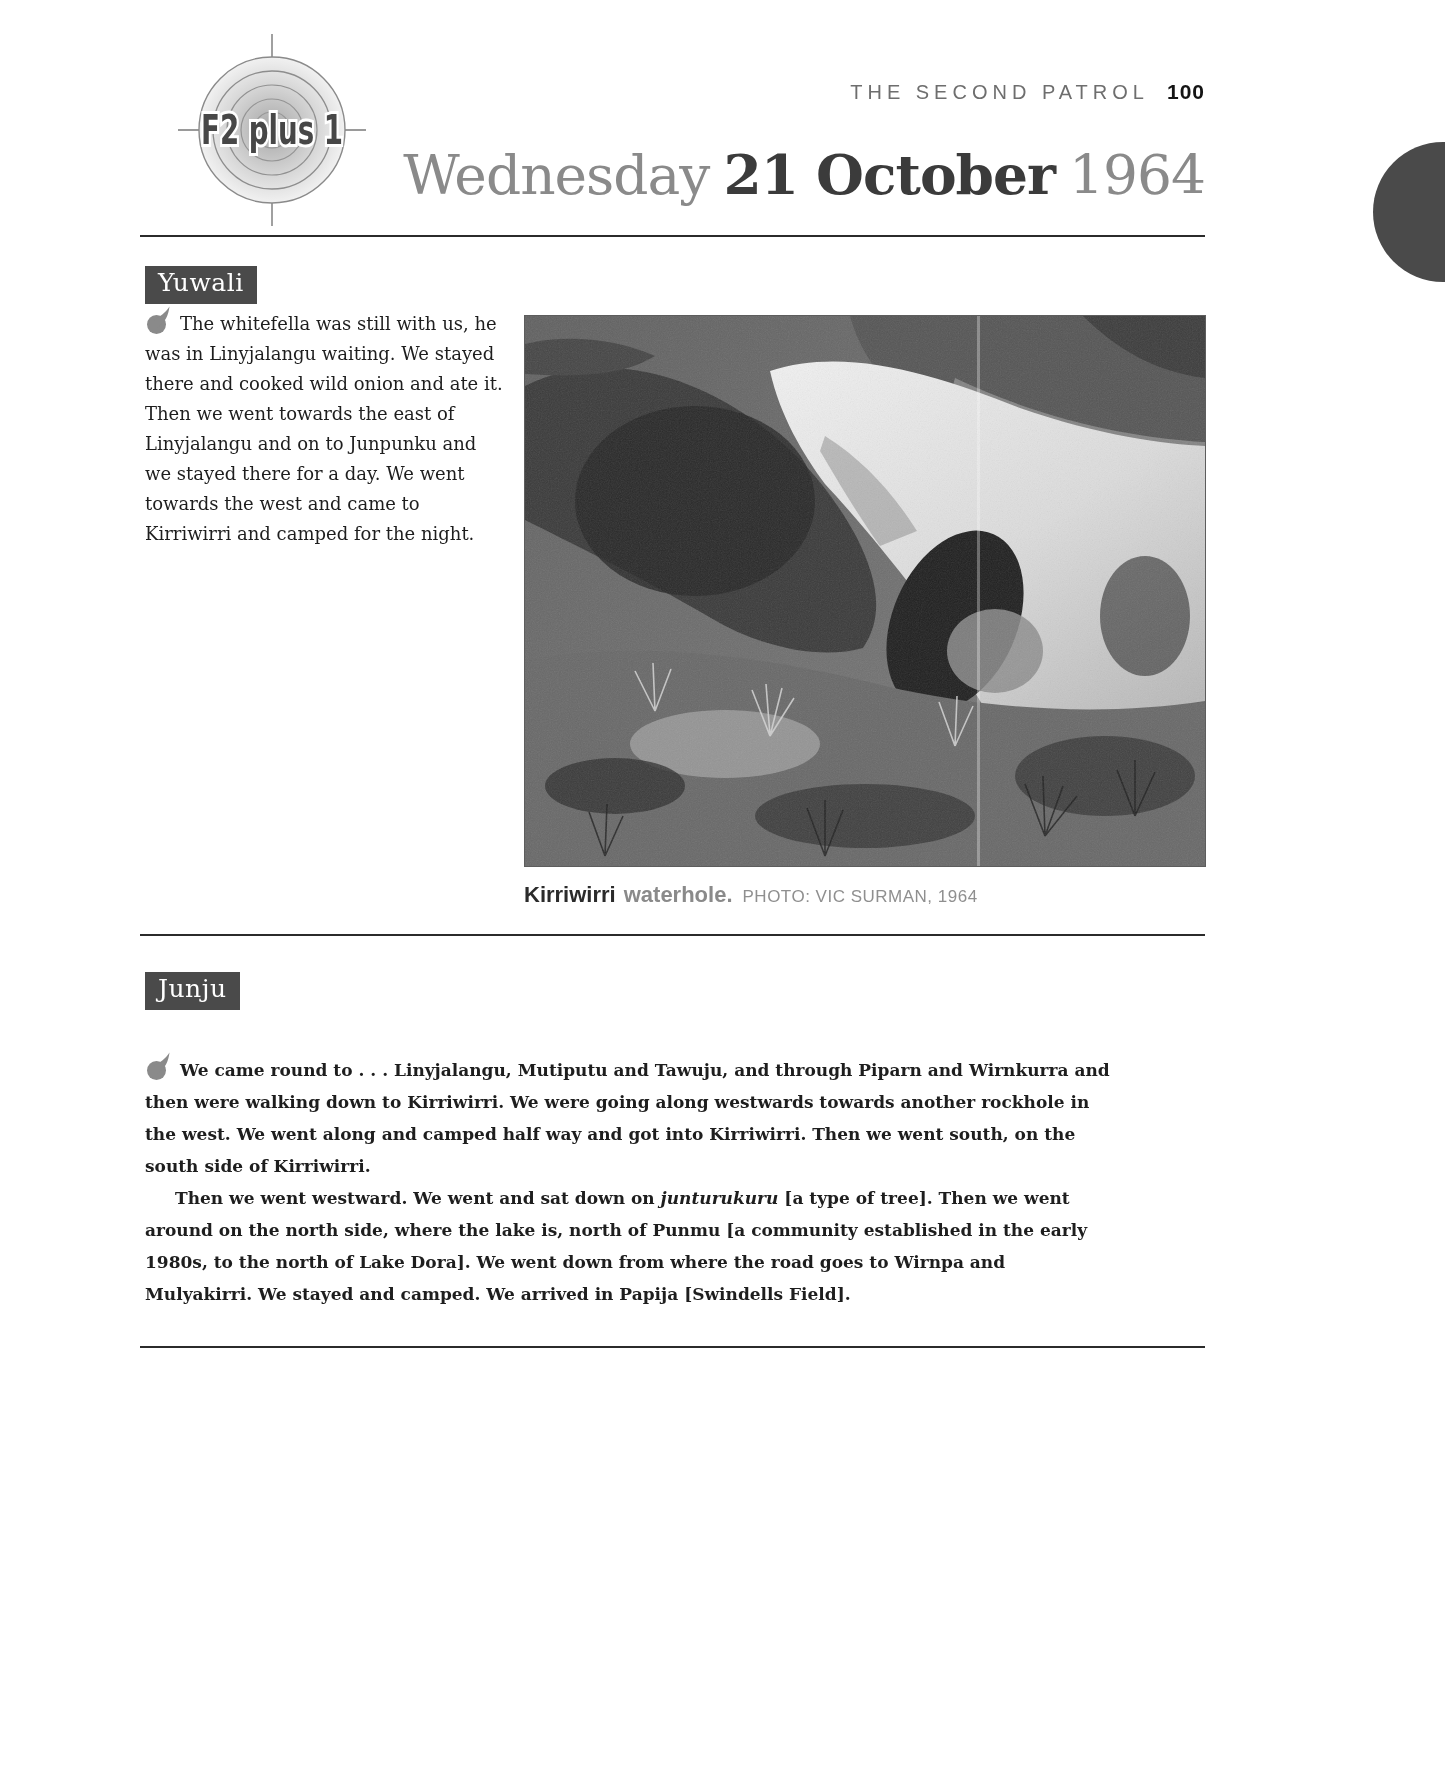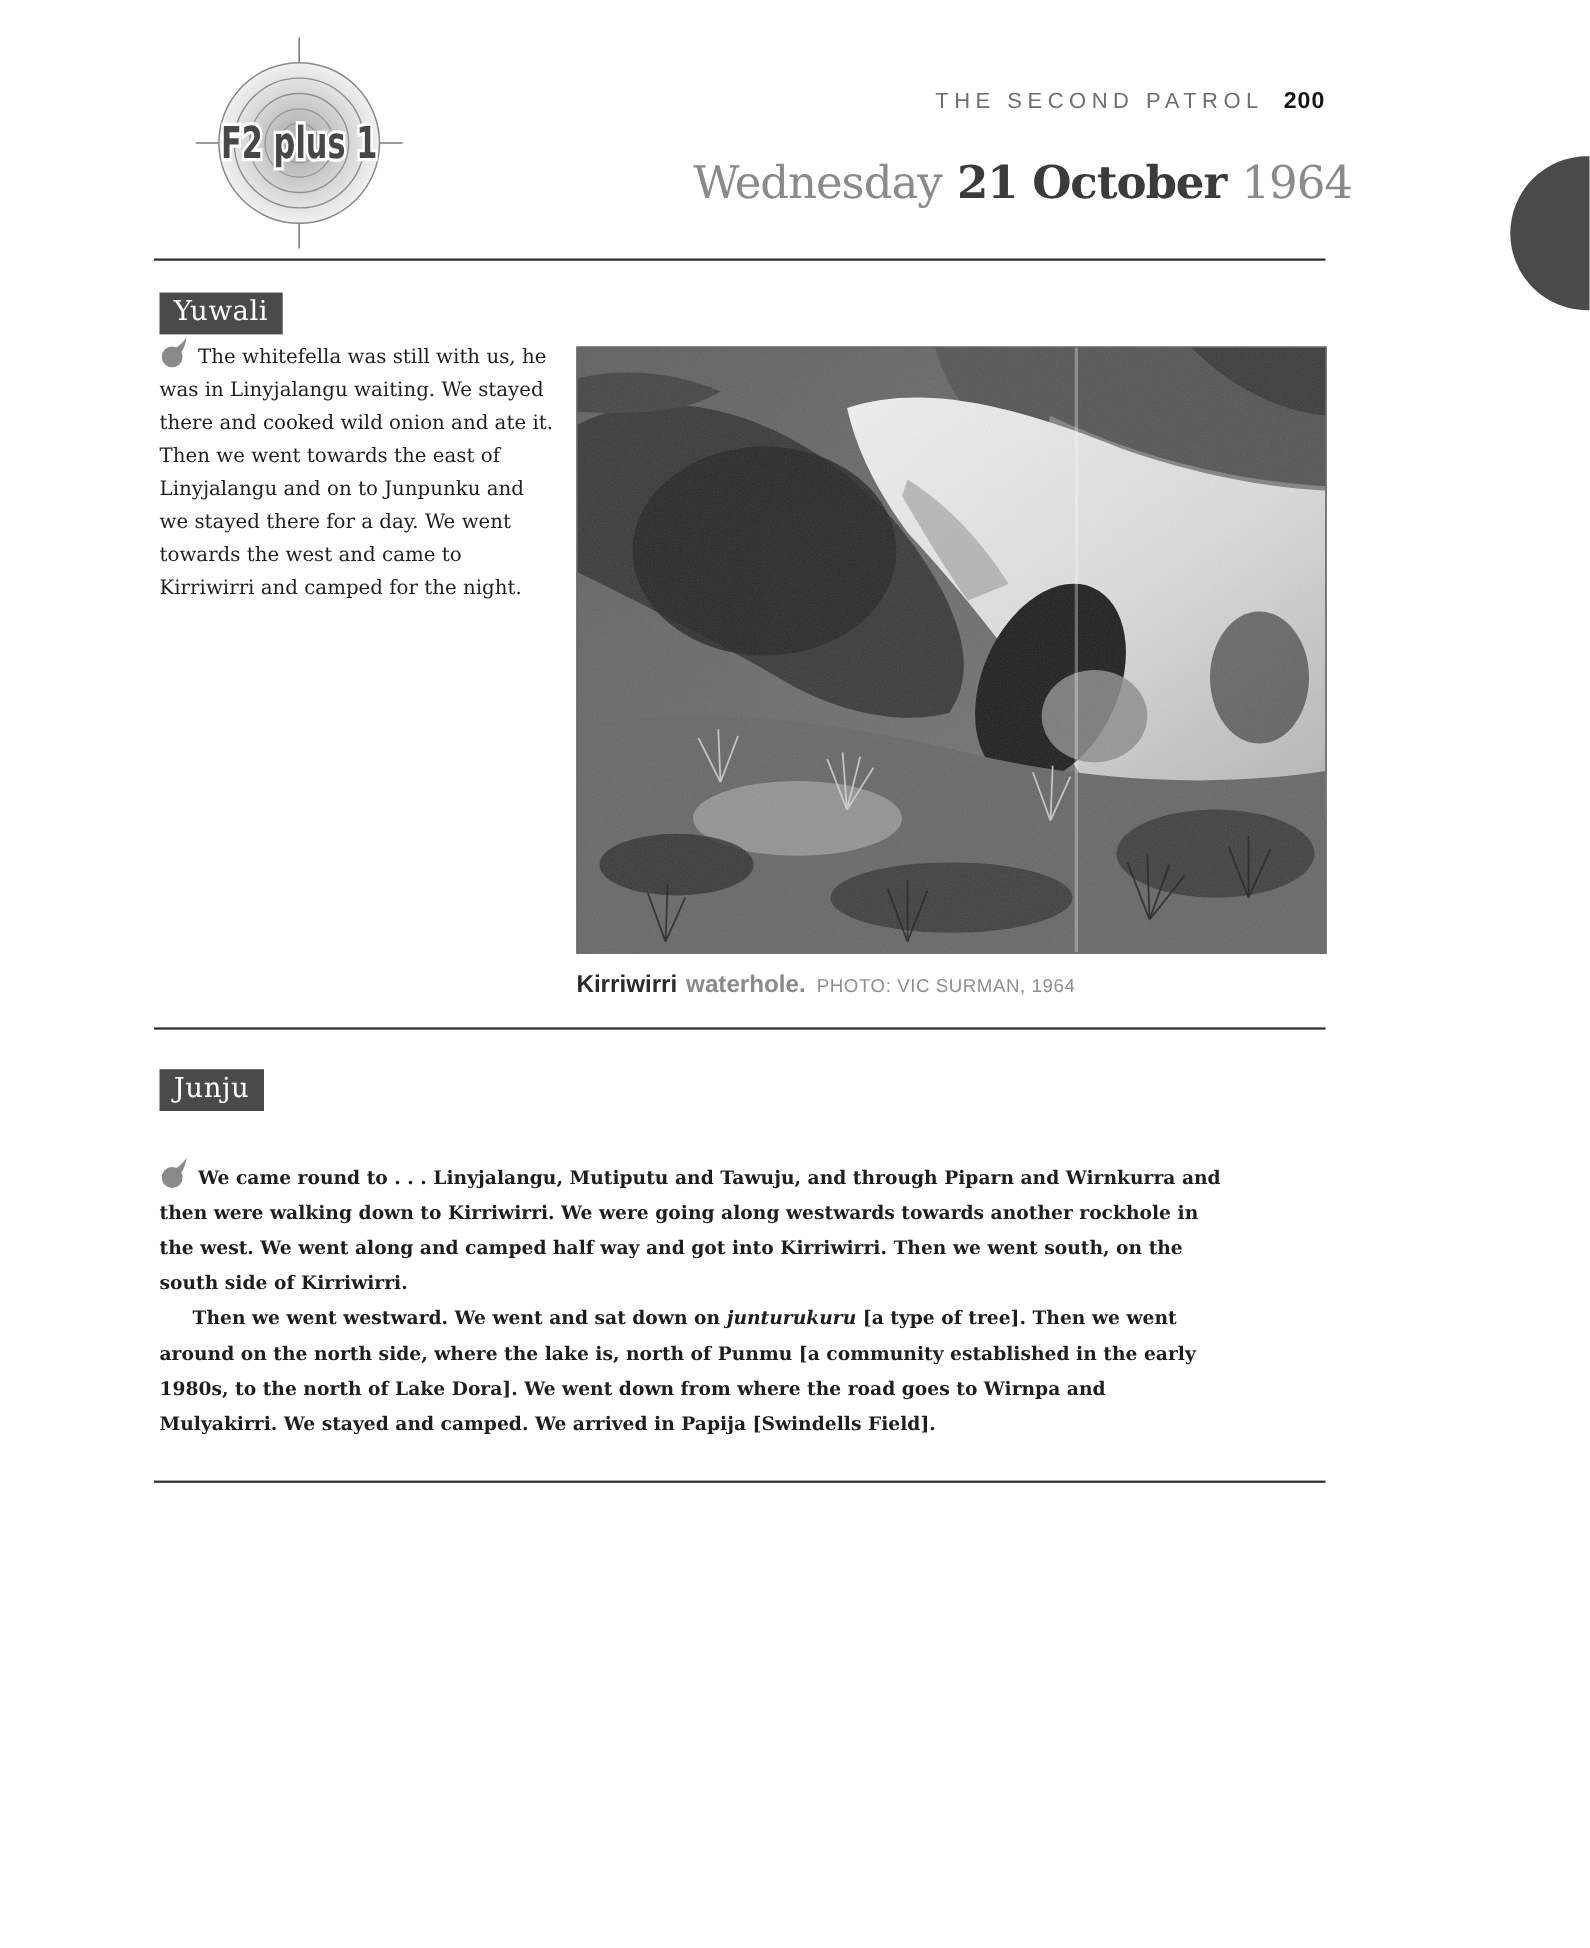--- a/index.html
+++ b/index.html
@@ -14,21 +14,21 @@
 
   
   .running-head{position:absolute;top:80px;left:0;width:1205px;text-align:right;font-family:"Liberation Sans",sans-serif;}
   .running-title{font-size:20px;color:#6e6e6e;letter-spacing:5px;}
   .running-page{font-size:21px;color:#141414;font-weight:bold;margin-left:18px;letter-spacing:1px;}
 
   .logo{position:absolute;left:172px;top:30px;width:200px;height:200px;}
 
   .corner-tab{position:absolute;left:1373px;top:142px;width:140px;height:140px;border-radius:50%;background:var(--label-bg);}
 
-  .date-heading{position:absolute;top:142px;left:0;width:1205px;text-align:right;font-size:41px;letter-spacing:-1px;white-space:nowrap;padding-left:24px;}
+  .date-heading{position:absolute;top:142px;left:0;width:1205px;text-align:right;font-size:55px;letter-spacing:-1px;white-space:nowrap;}
   .date-day{color:#8a8a8a;}
   .date-date{color:#3b3b3b;font-weight:bold;margin-left:14px;}
   .date-year{color:#8a8a8a;margin-left:14px;}
 
   .rule{position:absolute;left:140px;width:1065px;height:2px;background:var(--rule-color);}
   .rule1{top:235px;}
   .rule2{top:934px;}
   .rule3{top:1346px;}
 
   .section-label{position:absolute;display:inline-block;background:var(--label-bg);color:#ffffff;font-size:25px;padding:2px 13px 7px 13px;letter-spacing:0.5px;}
@@ -85,21 +85,21 @@
       <circle cx="100" cy="100" r="73" fill="url(#gLogo)" stroke="#8a8a8a" stroke-width="1.4"></circle>
       <circle cx="100" cy="100" r="59" fill="none" stroke="#8d8d8d" stroke-width="1.3"></circle>
       <circle cx="100" cy="100" r="45" fill="none" stroke="#909090" stroke-width="1.2"></circle>
       <circle cx="100" cy="100" r="31" fill="none" stroke="#949494" stroke-width="1.2"></circle>
       <circle cx="100" cy="100" r="18" fill="none" stroke="#989898" stroke-width="1.2"></circle>
       <text x="100" y="114" text-anchor="middle" font-family="DejaVu Sans, sans-serif" font-size="40" font-weight="bold" fill="#474747" stroke="#ffffff" stroke-width="6" paint-order="stroke" textLength="142" lengthAdjust="spacingAndGlyphs">F2 plus 1</text>
     </svg>
   </div>
 
   <div class="running-head">
-    <span class="running-title">THE SECOND PATROL</span><span class="running-page">200</span>
+    <span class="running-title">THE SECOND PATROL</span><span class="running-page">100</span>
   </div>
 
   <div class="corner-tab"></div>
 
   <div class="date-heading">
     <span class="date-day">Wednesday</span><span class="date-date">21 October</span><span class="date-year">1964</span>
   </div>
 
   <div class="rule rule1"></div>
 

